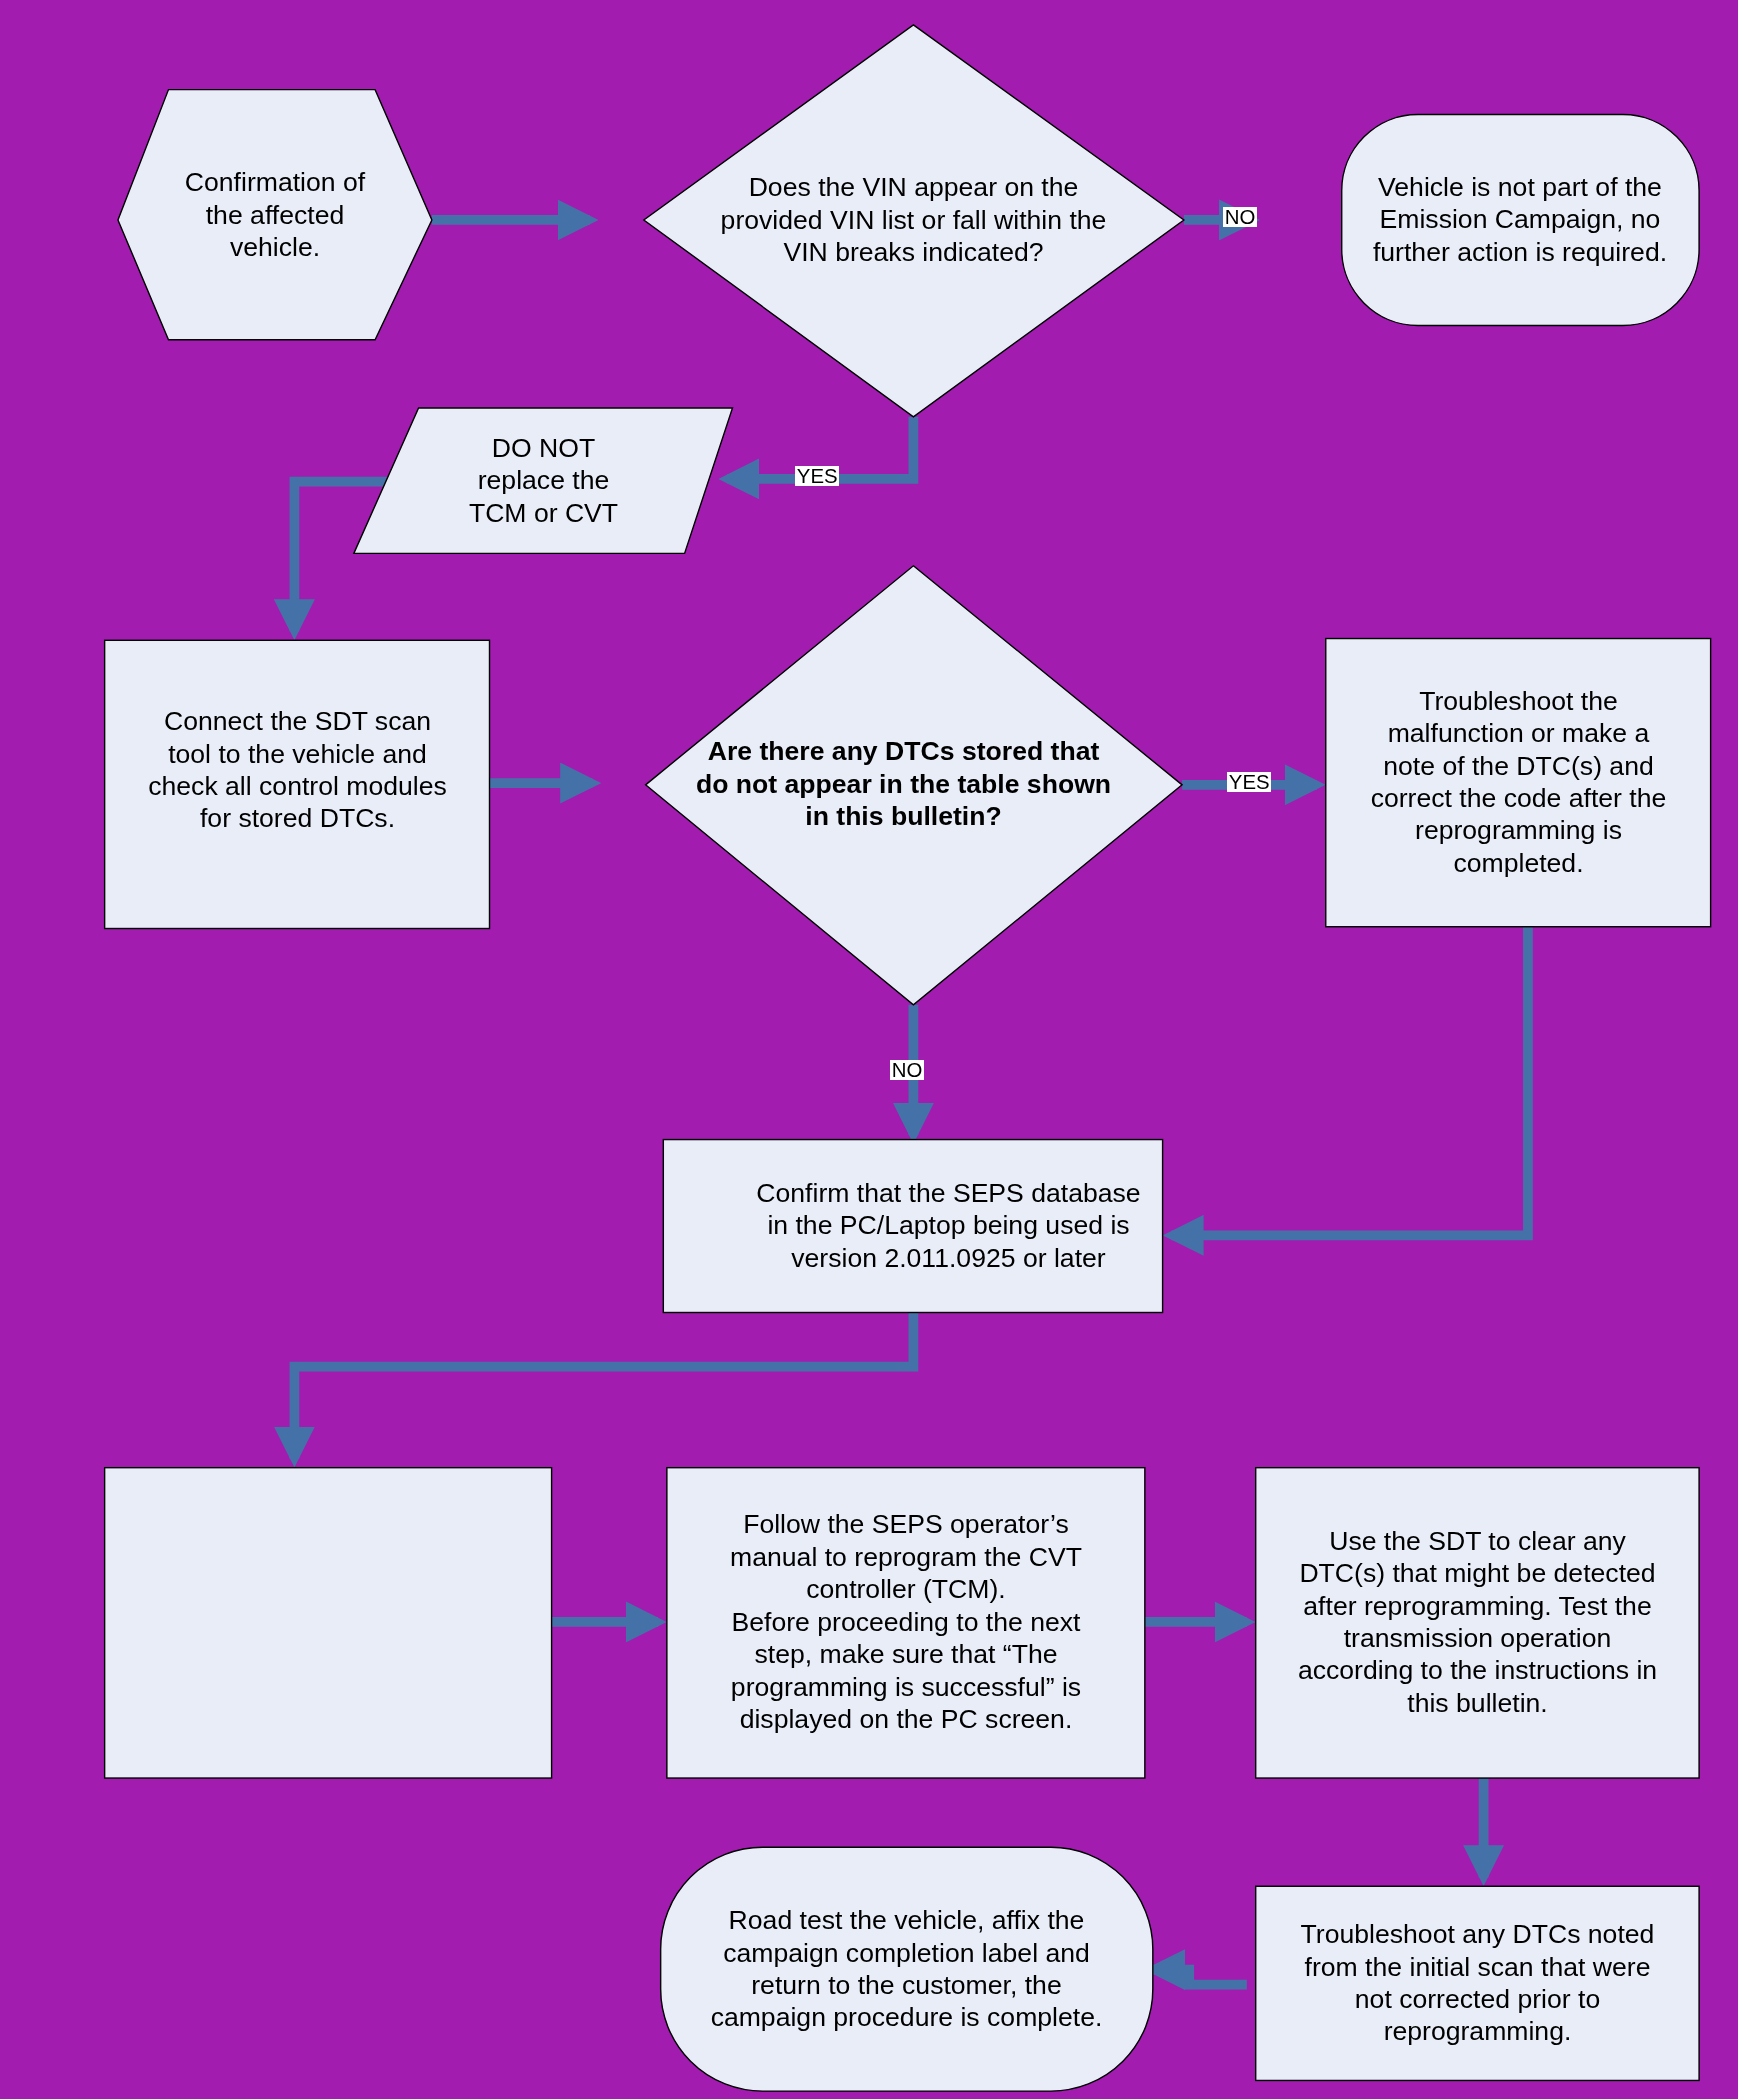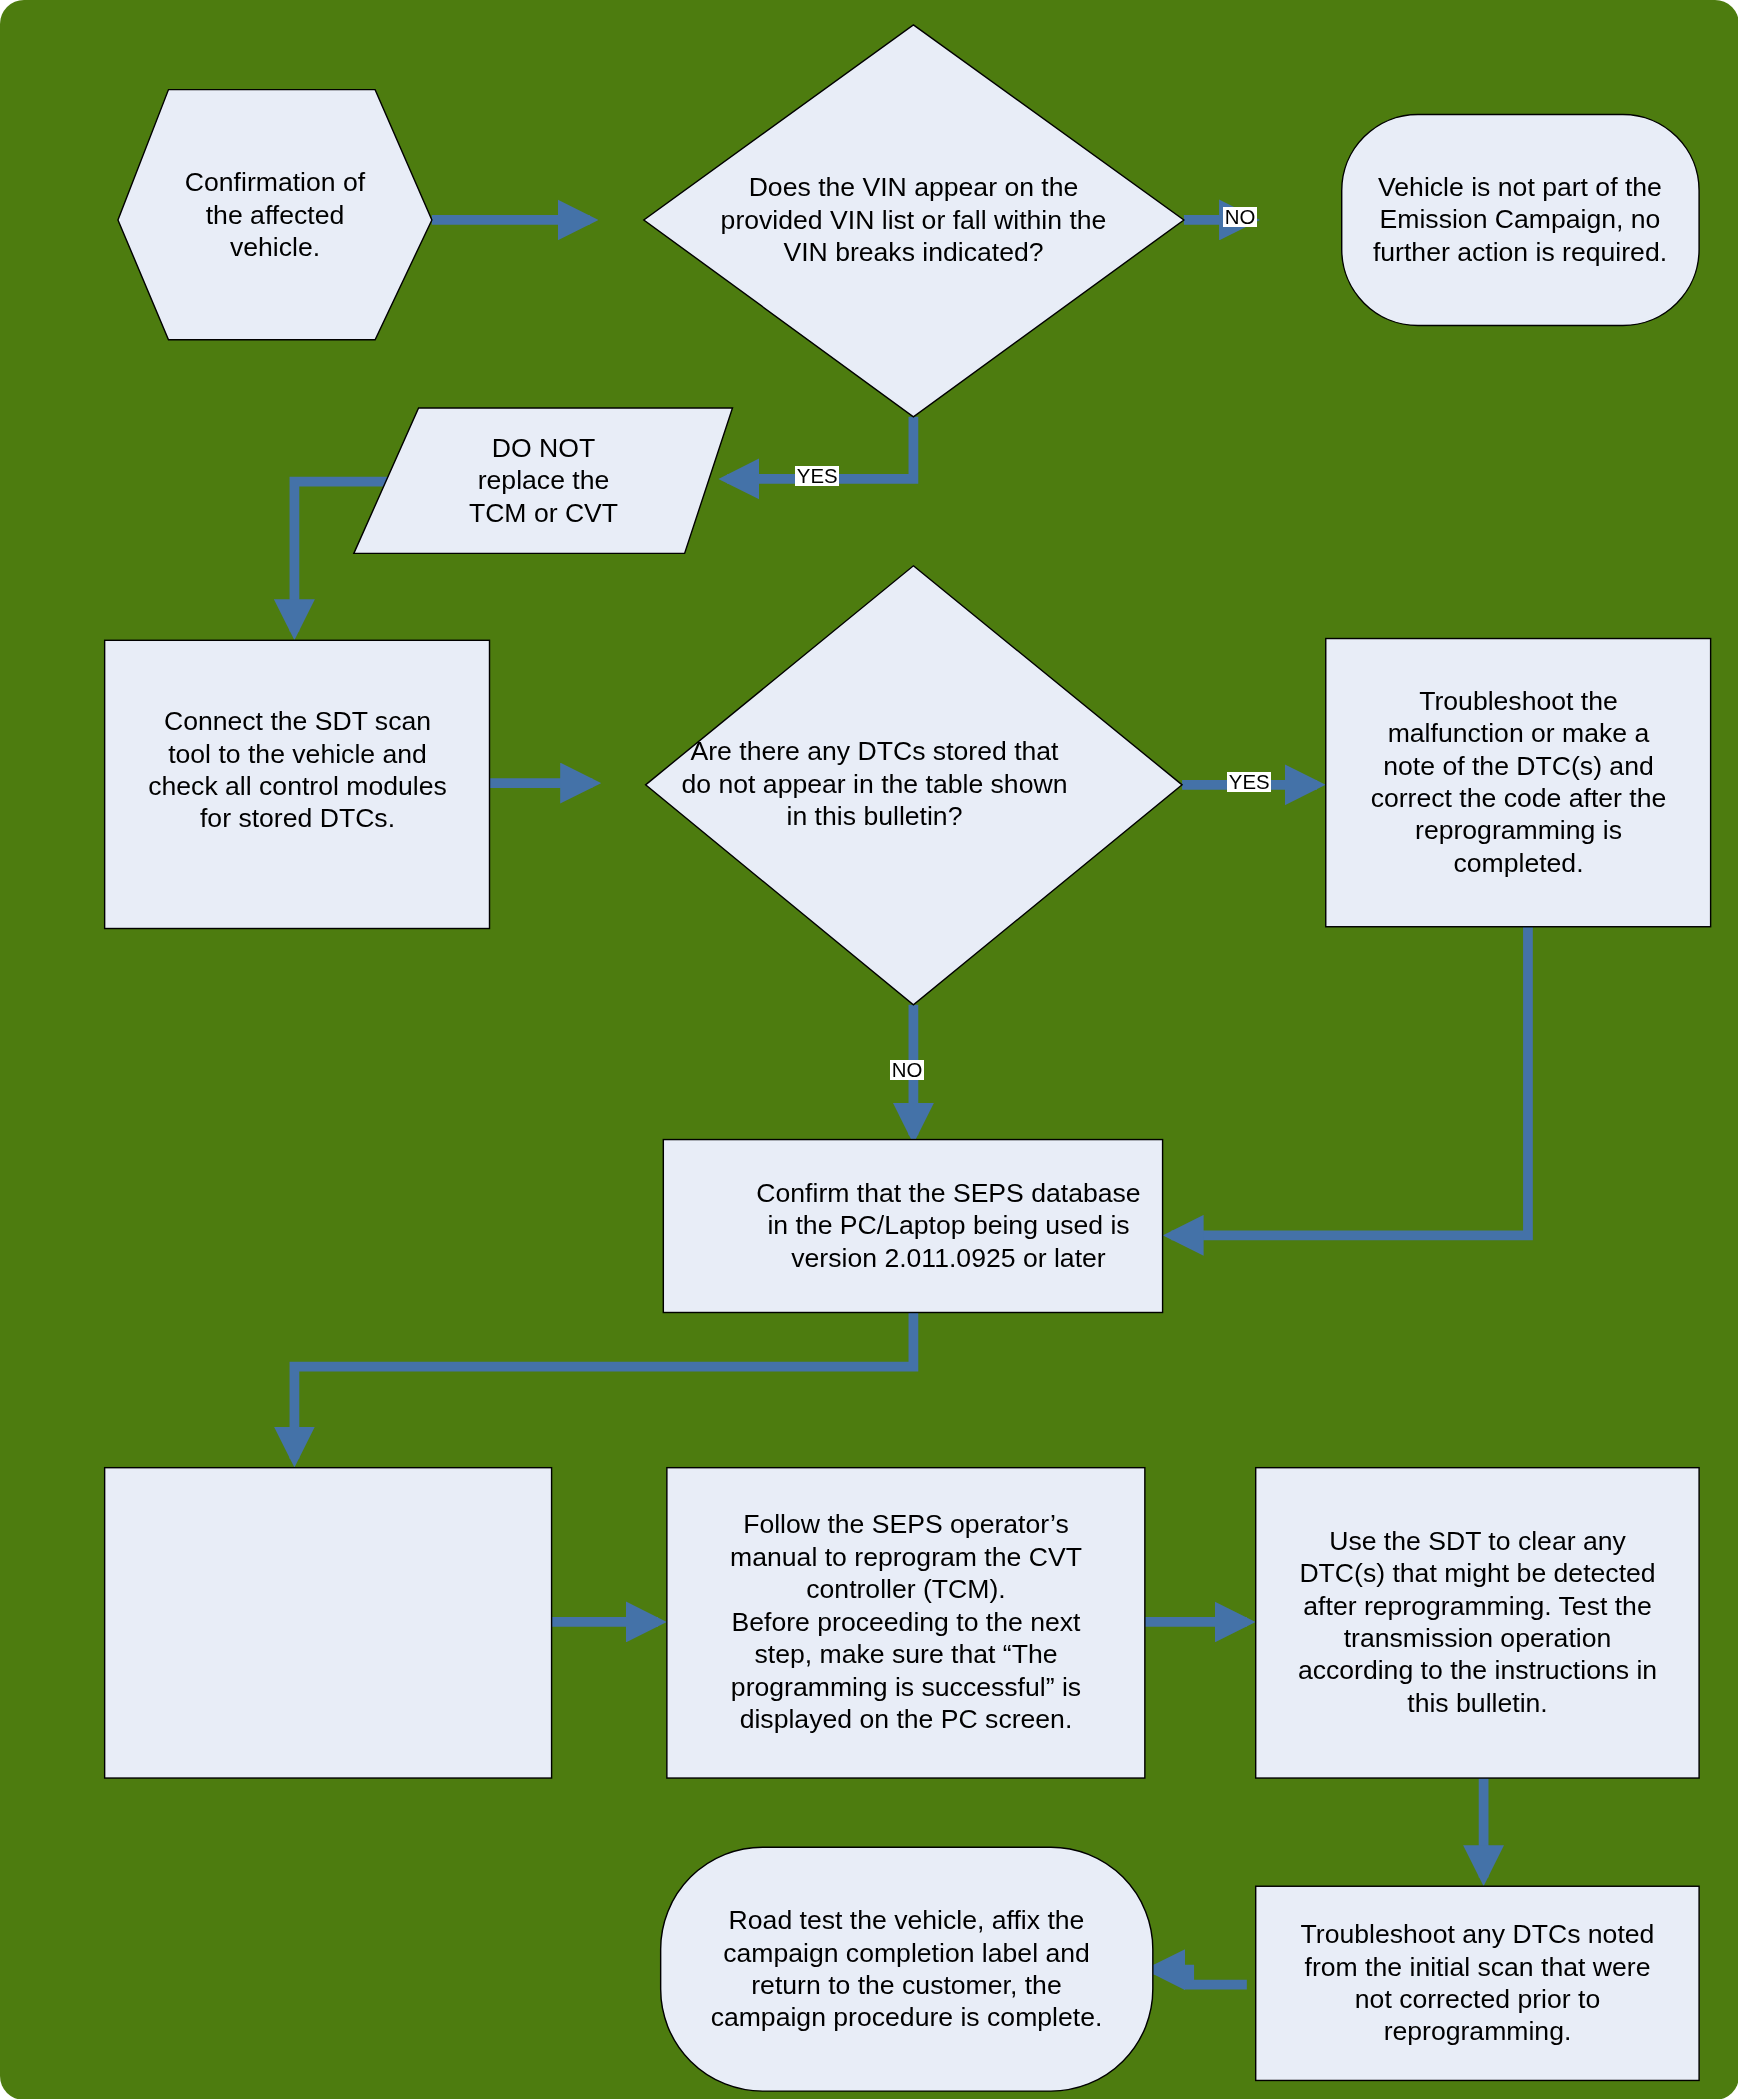--- a/index.html
+++ b/index.html
@@ -10,22 +10,21 @@
   body {
     width: 1739px;
     height: 2100px;
     font-family: "Liberation Sans", sans-serif;
     overflow: hidden;
   }
   #flowchart-root {
     position: relative;
     width: 1739px;
     height: 2100px;
-    background: #4d7c0f;
-    border-radius: 24px;
+    background: #a21caf;
   }
   svg.canvas {
     position: absolute;
     top: 0;
     left: 0;
     width: 1739px;
     height: 2100px;
   }
   .shape-fill { fill: #e8edf7; }
   .shape-stroke { stroke: #000000; stroke-width: 1.6; }
@@ -140,21 +139,21 @@
 
   <div class="node-text" style="left:354px; top:408px; width:379px; height:145px;">DO NOT
 replace the
 TCM or CVT</div>
 
   <div class="node-text" style="left:105px; top:640px; width:385px; height:260px;">Connect the SDT scan
 tool to the vehicle and
 check all control modules
 for stored DTCs.</div>
 
-  <div class="node-text" style="left:628px; top:700px; width:493px; height:168px;">Are there any DTCs stored that
+  <div class="node-text" style="left:657px; top:700px; width:493px; height:168px;font-weight:bold;">Are there any DTCs stored that
 do not appear in the table shown
 in this bulletin?</div>
 
   <div class="node-text" style="left:1326px; top:638px; width:385px; height:288px;">Troubleshoot the
 malfunction or make a
 note of the DTC(s) and
 correct the code after the
 reprogramming is
 completed.</div>
 

